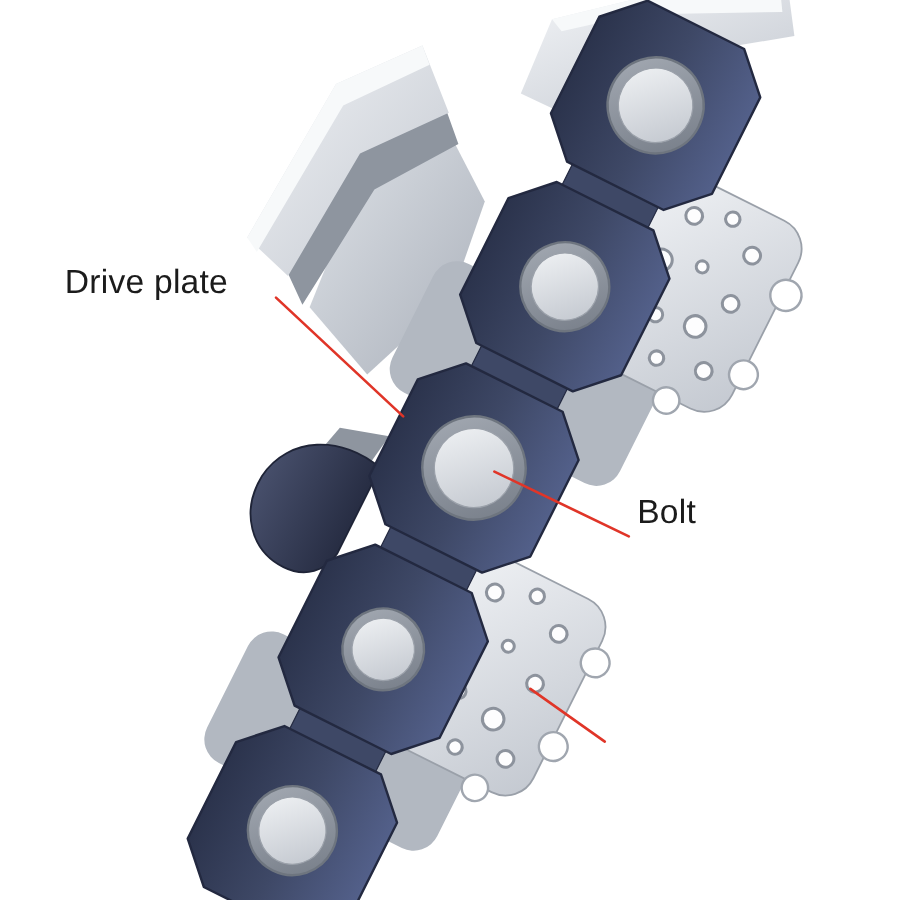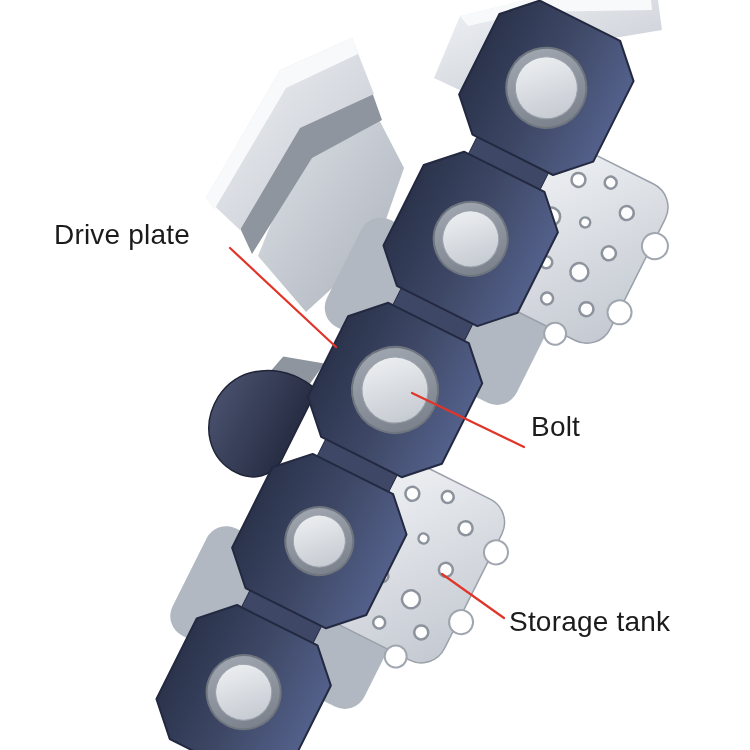--- a/index.html
+++ b/index.html
@@ -165,14 +165,13 @@
 
     <g>
       <line class="leader" x1="230" y1="248" x2="336" y2="347"></line>
       <line class="leader" x1="524" y1="447" x2="412" y2="393"></line>
       <line class="leader" x1="504" y1="618" x2="442" y2="574"></line>
     </g>
   </svg>
 
   <div class="label" id="label-drive">Drive plate</div>
   <div class="label" id="label-bolt">Bolt</div>
-  <div class="label" id="label-tank">Storage tank</div>
 </div>
 
 </body></html>

